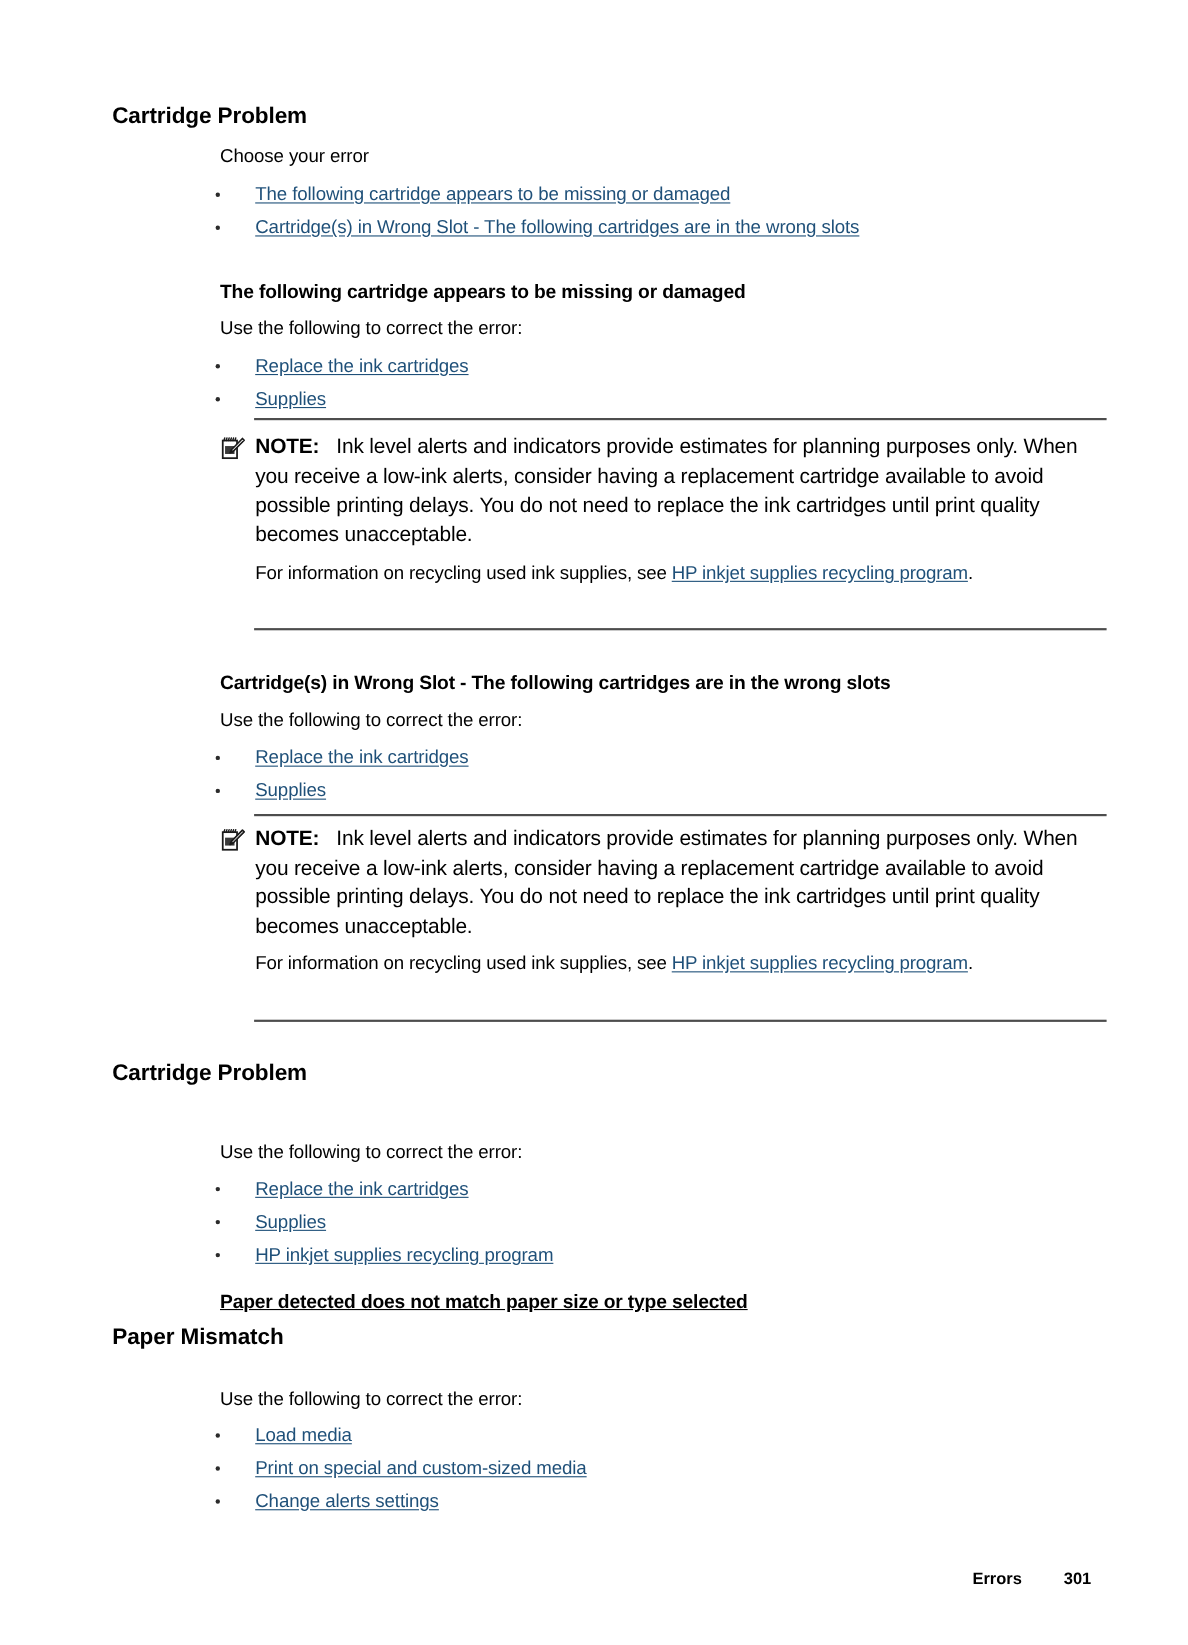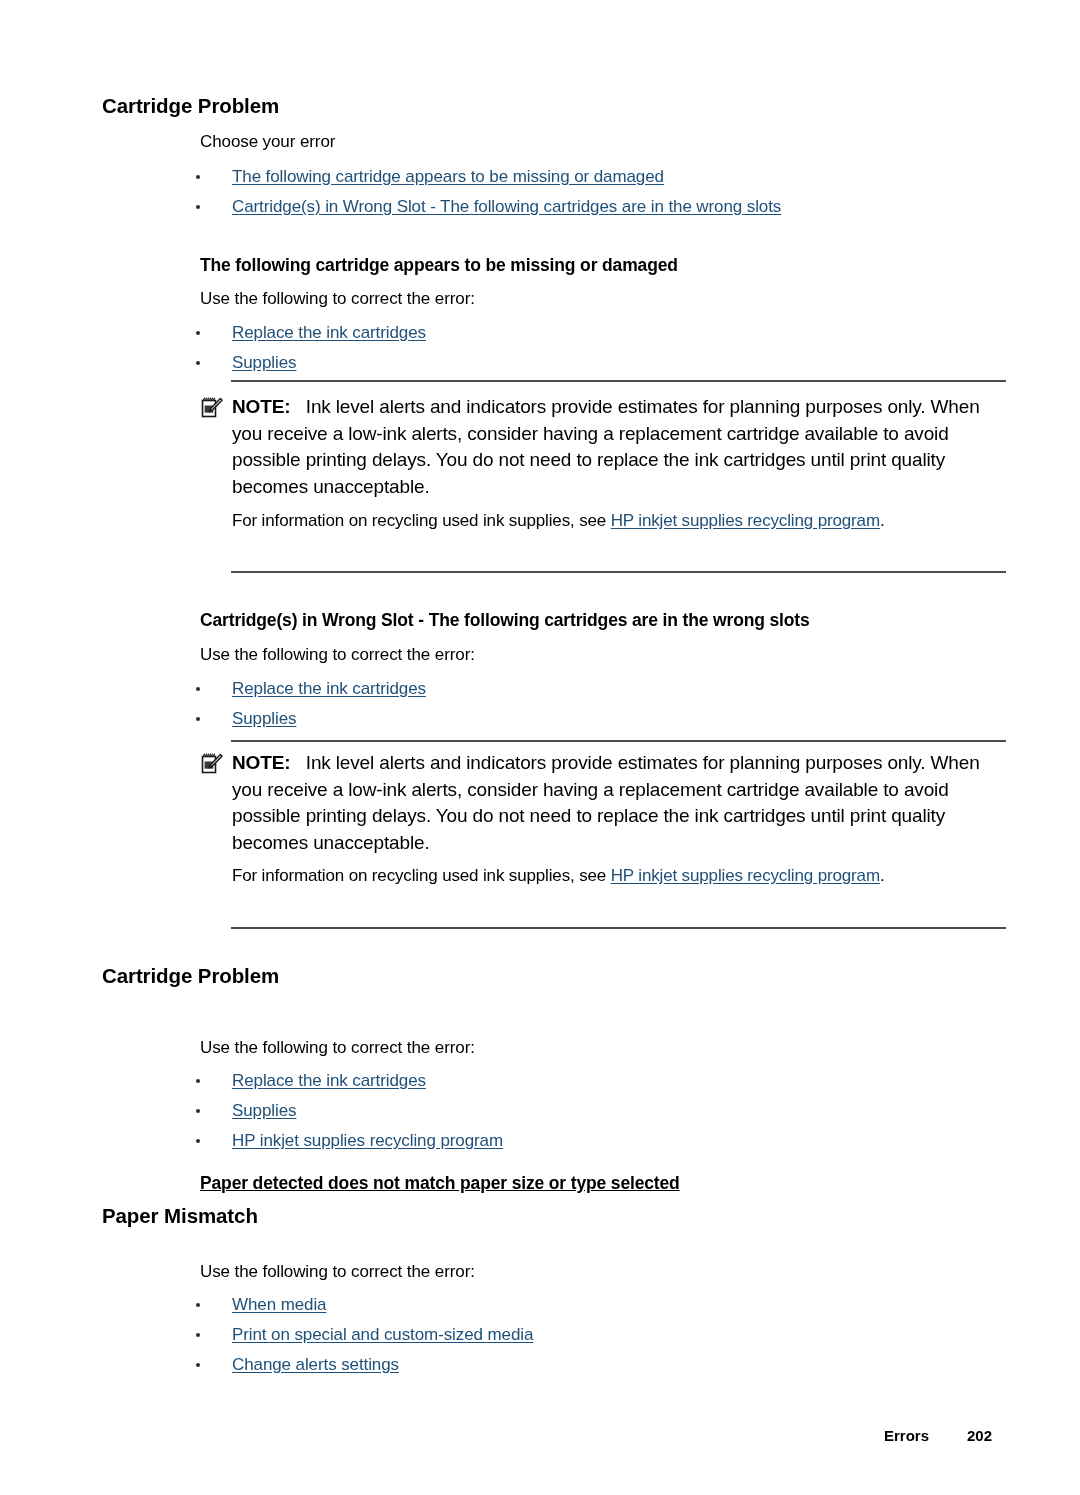--- a/index.html
+++ b/index.html
@@ -243,27 +243,27 @@
   </div>
 
   <div class="h1" style="top:1188px;margin-top:16px;">Paper Mismatch</div>
 
   <div class="h2" style="top:1172px;text-decoration:underline;">Paper detected does not match paper size or type selected</div>
 
   <div class="body-text" style="top:1261px;">Use the following to correct the error:</div>
 
   <div class="bullet-row" style="top:1294px;">
     <span class="dot"></span>
-    <span class="btxt"><span class="link">When media</span></span>
+    <span class="btxt"><span class="link">Load media</span></span>
   </div>
   <div class="bullet-row" style="top:1324px;">
     <span class="dot"></span>
     <span class="btxt"><span class="link">Print on special and custom-sized media</span></span>
   </div>
   <div class="bullet-row" style="top:1354px;">
     <span class="dot"></span>
     <span class="btxt"><span class="link">Change alerts settings</span></span>
   </div>
 
   <div class="footer-label" style="left:884px; top:1427px;text-align:right;">Errors</div>
-  <div class="footer-label" style="left:967px; top:1427px;">202</div>
+  <div class="footer-label" style="left:967px; top:1427px;">301</div>
 
 </div>
 
 </body></html>

